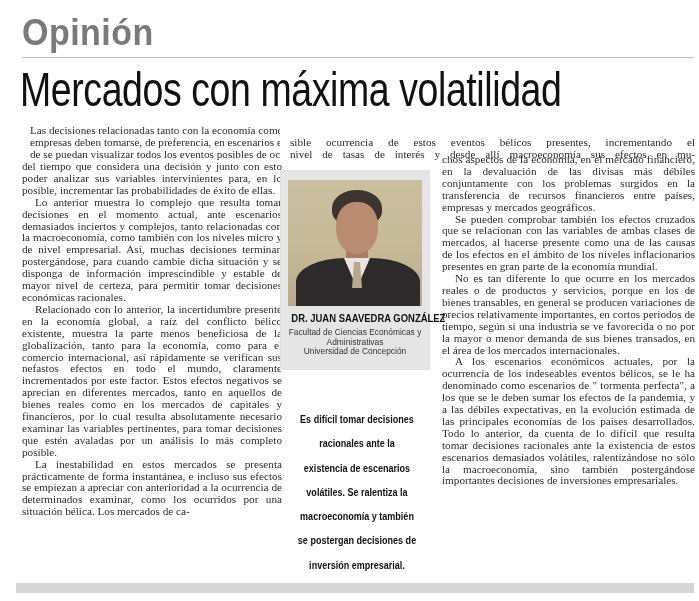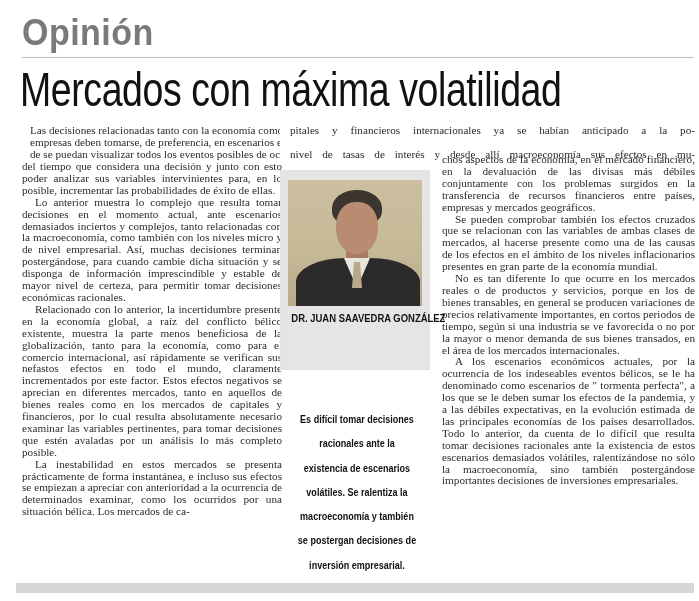--- a/index.html
+++ b/index.html
@@ -32,24 +32,24 @@
 </head>
 <body>
 
 <div class="section">Opinión</div>
 <div class="rule"></div>
 <div class="headline">Mercados con máxima volatilidad</div>
 
 <div class="wide">
   <div class="row">
     <span class="l">Las decisiones relacionadas tanto con la economía como con las</span>
-    <span class="r">pitales y financieros internacionales ya se habían anticipado a la po-</span>
   </div>
   <div class="row">
     <span class="l">empresas deben tomarse, de preferencia, en escenarios estables, don-</span>
+    <span class="r">sible ocurrencia de estos eventos bélicos presentes, incrementando el</span>
   </div>
   <div class="row">
     <span class="l">de se puedan visualizar todos los eventos posibles de ocurrir dentro</span>
     <span class="r">nivel de tasas de interés y desde allí macroeconomía sus efectos en mu-</span>
   </div>
 </div>
 
 <div class="body colL">
   <p style="text-indent:0">del tiempo que considera una decisión y junto con esto poder analizar sus variables intervinientes para, en lo posible, incrementar las probabilidades de éxito de ellas.</p>
   <p>Lo anterior muestra lo complejo que resulta tomar decisiones en el momento actual, ante escenarios demasiados inciertos y complejos, tanto relacionadas con la macroeconomía, como también con los niveles micro y de nivel empresarial. Así, muchas decisiones terminan postergándose, para cuando cambie dicha situación y se disponga de información imprescindible y estable de mayor nivel de certeza, para permitir tomar decisiones económicas racionales.</p>
@@ -67,20 +67,25 @@
 <div class="photo-box">
   <div class="photo" aria-label="author-portrait">
     <div class="suit"></div>
     <div class="neck"></div>
     <div class="shirt"></div>
     <div class="tie"></div>
     <div class="hair"></div>
     <div class="face"></div>
   </div>
   <div class="cap-name">DR. JUAN SAAVEDRA GONZÁLEZ</div>
+  <div class="cap-aff">
+    <div>Facultad de Ciencias Económicas y</div>
+    <div>Administrativas</div>
+    <div>Universidad de Concepción</div>
+  </div>
 </div>
 
 <div class="quote">
   <span>Es difícil tomar decisiones</span>
   <span>racionales ante la</span>
   <span>existencia de escenarios</span>
   <span>volátiles. Se ralentiza la</span>
   <span>macroeconomía y también</span>
   <span>se postergan decisiones de</span>
   <span>inversión empresarial.</span>

